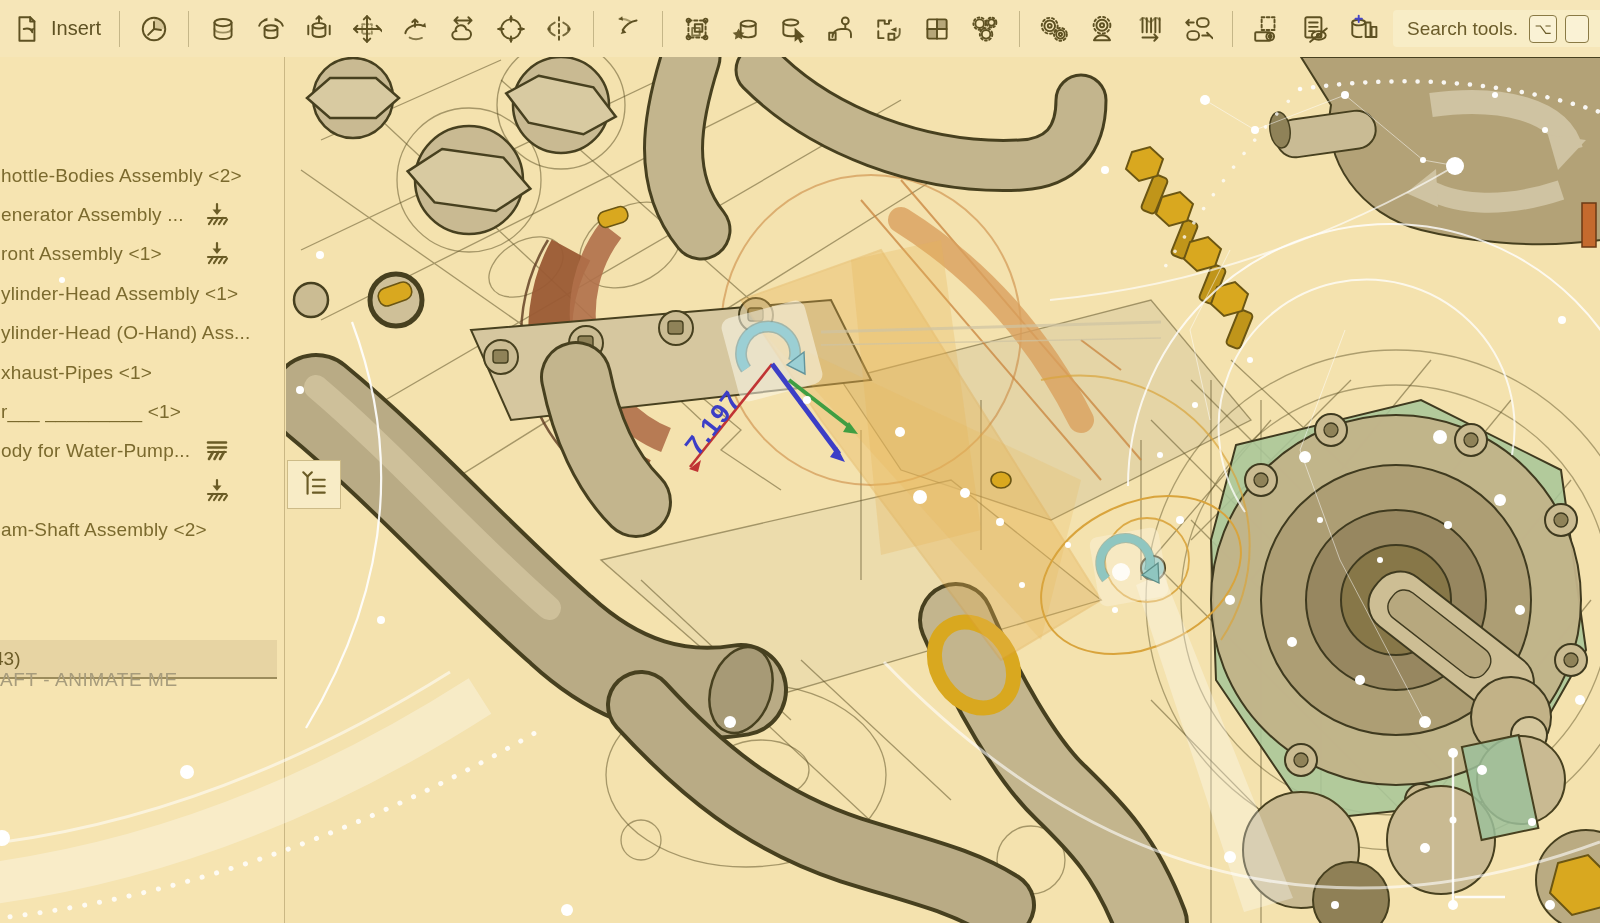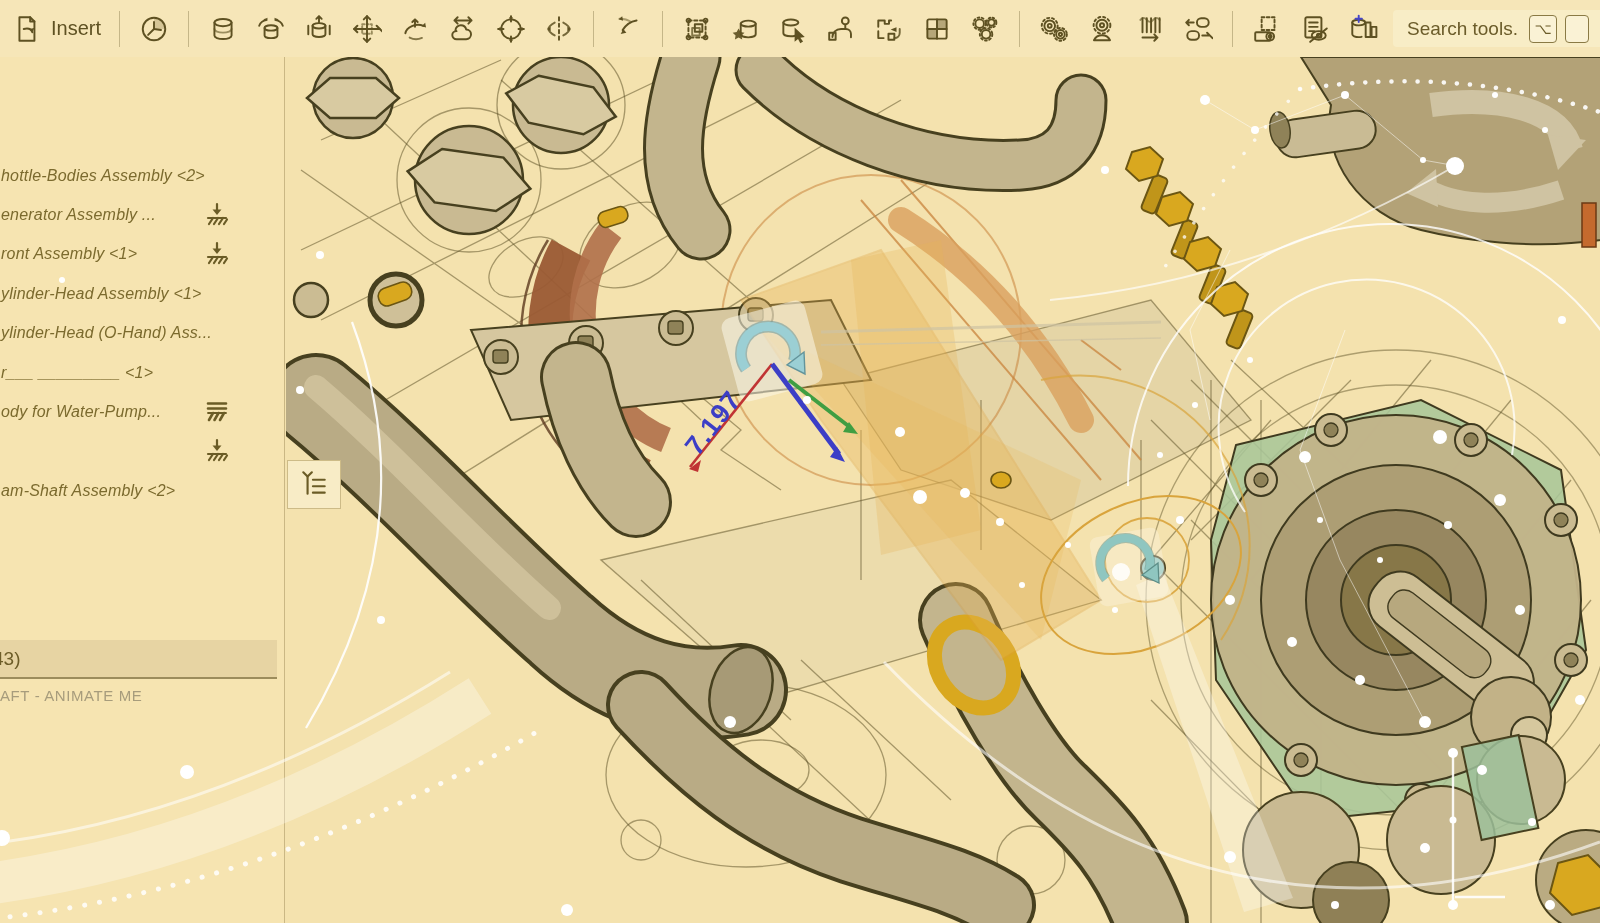--- a/index.html
+++ b/index.html
@@ -18,31 +18,31 @@
     font-size:19px;color:#6b5c2a;width:112px;}
   .search-box input::placeholder{color:#6b5c2a;opacity:1;}
   .keycap{width:26px;height:26px;border:1.5px solid #8a7a45;border-radius:4px;color:#6b5c2a;
     display:flex;align-items:center;justify-content:center;font-size:15px;flex:0 0 auto;background:rgba(255,252,240,.35);}
   .keycap.partial{width:22px;}
   
   .sidebar{position:absolute;left:0;top:57px;width:285px;bottom:0;background:#f6e4b1;z-index:10;
     border-right:1px solid rgba(120,100,50,.35);box-sizing:border-box;}
   .tree{padding-top:99px;}
   .tree-row{position:relative;height:39.4px;display:flex;align-items:center;color:#7b6a2e;
-    font-size:16px;white-space:nowrap;cursor:pointer;font-style:italic;}
+    font-size:19px;white-space:nowrap;cursor:pointer;}
   .tree-row .lbl{padding-left:1px;letter-spacing:.2px;}
   .tree-row.selected{background:rgba(95,80,35,.10);border-top:1px solid rgba(95,80,35,.14);
     border-bottom:1px solid rgba(95,80,35,.14);}
   .row-icon{position:absolute;left:203px;top:50%;transform:translateY(-50%);width:28px;height:28px;}
   .row-icon svg{width:28px;height:28px;}
   .sec-header{position:absolute;left:0;right:7px;top:583px;height:37px;background:rgba(95,80,35,.10);
     border-bottom:2px solid rgba(95,80,35,.55);display:flex;align-items:center;overflow:hidden;}
   .sec-header .lbl{font-size:19px;color:#6d5d28;margin-left:-7px;}
-  .mate-row{position:absolute;left:0;top:630px;height:36px;display:flex;align-items:flex-start;
-    color:#a79c7c;font-size:15px;letter-spacing:.6px;cursor:pointer;}
+  .mate-row{position:absolute;left:0;top:605px;height:36px;display:flex;align-items:center;
+    color:#a79c7c;font-size:19px;letter-spacing:.6px;cursor:pointer;}
   
   .viewport{position:absolute;left:286px;top:57px;right:0;bottom:0;background:#f4e2ae;z-index:1;cursor:crosshair;}
   .viewport svg.scene{position:absolute;left:0;top:0;}
   .vp-toggle{position:absolute;left:1px;top:403px;width:52px;height:47px;background:#f8ecc6;
     border:1px solid #cdbb87;display:flex;align-items:center;justify-content:center;cursor:pointer;z-index:25;}
   .vp-toggle svg{width:30px;height:30px;}
   
   .fx{position:absolute;left:0;top:0;width:1600px;height:923px;z-index:40;pointer-events:none;}
 </style>
 </head>
@@ -622,20 +622,23 @@
             <path d="M6 23l4-6M11 23l4-6M16 23l4-6M21 23l3-4.5"></path>
           </svg></span>
       </div>
       <div class="tree-row">
         <span class="lbl">ylinder-Head Assembly &lt;1&gt;</span>
       </div>
       <div class="tree-row">
         <span class="lbl">ylinder-Head (O-Hand) Ass...</span>
       </div>
       <div class="tree-row">
+        <span class="lbl">xhaust-Pipes &lt;1&gt;</span>
+      </div>
+      <div class="tree-row">
         <span class="lbl">r___ _________ &lt;1&gt;</span>
       </div>
       <div class="tree-row">
         <span class="lbl">ody for Water-Pump...</span>
         <span class="row-icon"><svg viewBox="0 0 28 28" fill="none" stroke="#6b5c26" stroke-width="2.6" stroke-linecap="round">
             <path d="M5 5.5h18M5 10.5h18"></path>
             <path d="M5 15h18" stroke-width="1.8"></path>
             <path d="M6 22l4-7M11.5 22l4-7M17 22l4-7"></path>
           </svg></span>
       </div>

